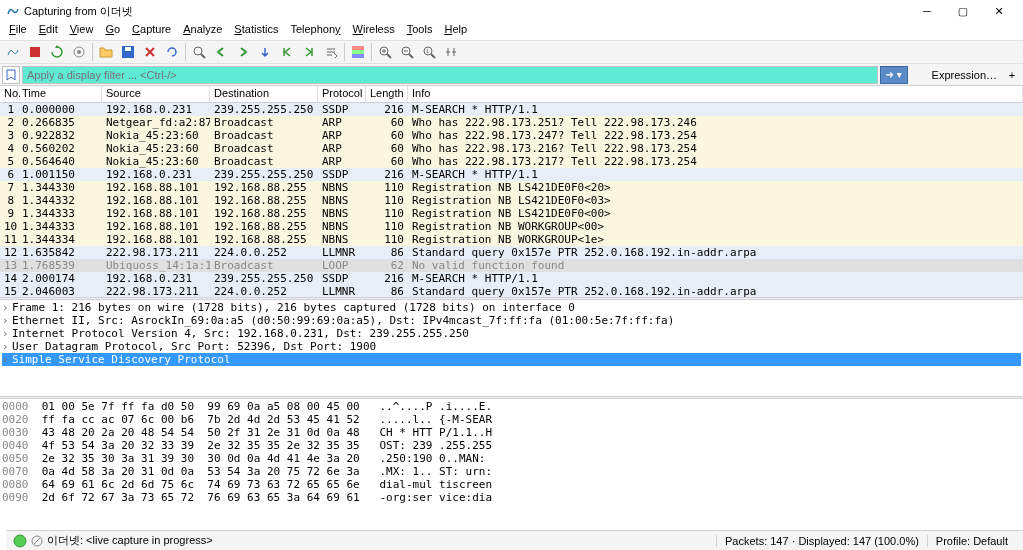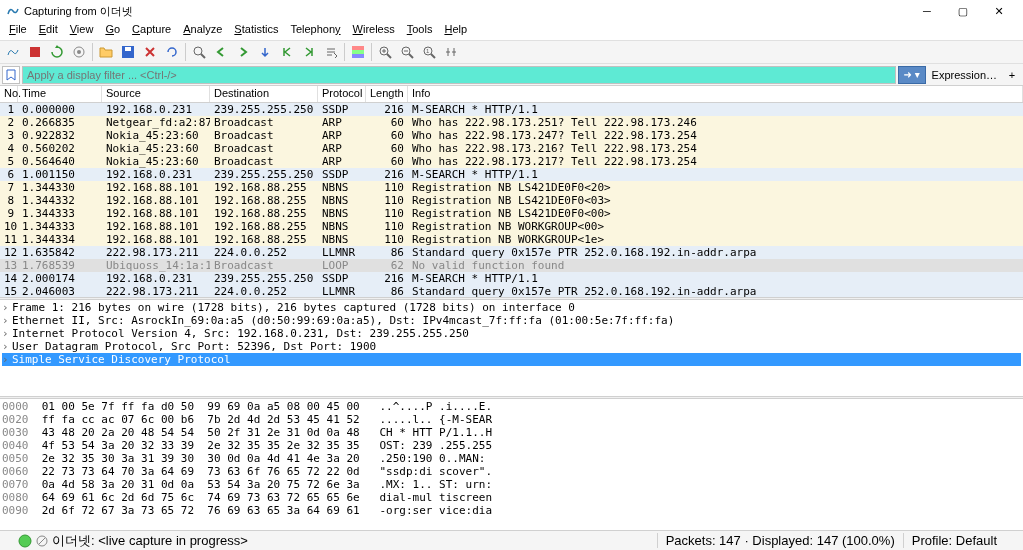--- a/index.html
+++ b/index.html
@@ -11,38 +11,38 @@
 .menubar { height:18px; display:flex; gap:2px; padding:0 4px; font-size:11px; }
 .menubar .m { padding:1px 5px; }
 .menubar .m .u { text-decoration:underline; }
 .toolbar { height:24px; display:flex; align-items:center; padding:1px 2px; gap:0; border-top:1px solid #e0e0e0; border-bottom:1px solid #e0e0e0; background:#f5f5f5; }
 .toolbar .tb { width:22px; height:22px; display:flex; align-items:center; justify-content:center; border:1px solid transparent; }
 .toolbar .sep { width:1px; height:18px; background:#ccc; margin:0 2px; }
 .filterbar { height:22px; display:flex; align-items:center; padding:1px 2px; background:#f5f5f5; border-bottom:1px solid #d0d0d0; }
 .fbm { width:18px; height:18px; display:flex; align-items:center; justify-content:center; border:1px solid #c0c0c0; background:#fff; font-size:11px; }
 .filterbar input { flex:1; height:18px; border:1px solid #c0c0c0; padding:0 4px; font-size:11px; margin:0 2px; background:#5eead4; color:#666; }
 .filterbar .arrow { width:28px; height:18px; display:flex; align-items:center; justify-content:center; background:#5a8ac6; color:#fff; border:1px solid #3a6aa6; font-size:10px; }
-.filterbar .expr { padding:0 6px; font-size:11px; }
+.filterbar .expr { padding:0 6px; font-size:11px;margin-left:18px; }
 .filterbar .plus { width:18px; text-align:center; }
 .cols { height:17px; display:flex; background:#fff; border-bottom:1px solid #d0d0d0; font-size:11px; }
 .cols .c { padding:1px 4px; border-right:1px solid #e0e0e0; }
 .c-no{width:18px;text-align:right;} .c-time{width:84px;} .c-src{width:108px;} .c-dst{width:108px;} .c-proto{width:48px;} .c-len{width:42px;text-align:right;} .c-info{flex:1;}
 .packets { height:194px; overflow:hidden; font-family:Consolas,monospace; font-size:11px; }
 .packets .row { height:13px; display:flex; padding:0; }
 .packets .row.lb{background:#e6eef7;} .packets .row.ye{background:#fbf6df;} .packets .row.gr{background:#e0e0e0;color:#888;}
 .packets .cell { padding:0 4px; white-space:nowrap; overflow:hidden; }
 .split { height:3px; background:#f0f0f0; border-top:1px solid #d0d0d0; border-bottom:1px solid #d0d0d0; cursor:row-resize; }
 .details { height:96px; overflow:hidden; font-family:Consolas,monospace; font-size:11px; padding:1px 2px; }
 .details .d { height:13px; display:flex; align-items:center; }
 .details .caret { width:10px; display:inline-block; color:#666; }
 .details .sel { background:#3399ff; color:#fff; }
 .hexpane { flex:1; overflow:hidden; font-family:Consolas,monospace; font-size:11px; padding:1px 2px; line-height:13px; }
 .hexpane .h { white-space:pre; }
 .hexpane .off { color:#888; }
-.statusbar { height:20px; display:flex; align-items:center; border-top:1px solid #d0d0d0; font-size:13px; padding:0 18px; background:#f5f5f5; }
+.statusbar { height:20px; display:flex; align-items:center; border-top:1px solid #d0d0d0; font-size:11px; padding:0 7px; background:#f5f5f5;margin-left:6px; }
 .statusbar .s1 { display:flex; align-items:center; gap:4px; }
 .statusbar .s-left { flex:1; padding-left:4px; }
 .statusbar .s-mid { border-left:1px solid #d0d0d0; padding:0 8px; }
 .statusbar .s-right { border-left:1px solid #d0d0d0; padding:0 8px; }
 svg{display:block;}
 </style>
 </head>
 <body>
 
 <div class="titlebar">
@@ -362,21 +362,20 @@
   </div>
 
 <div class="split"></div>
 
 <div class="hexpane" id="hex">
     <div class="h"><span class="off">0000</span>  01 00 5e 7f ff fa d0 50  99 69 0a a5 08 00 45 00   ..^....P .i....E.</div>
     <div class="h"><span class="off">0020</span>  ff fa cc ac 07 6c 00 b6  7b 2d 4d 2d 53 45 41 52   .....l.. {-M-SEAR</div>
     <div class="h"><span class="off">0030</span>  43 48 20 2a 20 48 54 54  50 2f 31 2e 31 0d 0a 48   CH * HTT P/1.1..H</div>
     <div class="h"><span class="off">0040</span>  4f 53 54 3a 20 32 33 39  2e 32 35 35 2e 32 35 35   OST: 239 .255.255</div>
     <div class="h"><span class="off">0050</span>  2e 32 35 30 3a 31 39 30  30 0d 0a 4d 41 4e 3a 20   .250:190 0..MAN: </div>
-    <div class="h"><span class="off">0060</span>  22 73 73 64 70 3a 64 69  73 63 6f 76 65 72 22 0d   "ssdp:di scover".</div>
     <div class="h"><span class="off">0070</span>  0a 4d 58 3a 20 31 0d 0a  53 54 3a 20 75 72 6e 3a   .MX: 1.. ST: urn:</div>
     <div class="h"><span class="off">0080</span>  64 69 61 6c 2d 6d 75 6c  74 69 73 63 72 65 65 6e   dial-mul tiscreen</div>
     <div class="h"><span class="off">0090</span>  2d 6f 72 67 3a 73 65 72  76 69 63 65 3a 64 69 61   -org:ser vice:dia</div>
   </div>
 
 <div class="statusbar">
   <div class="s1">
     <span>
         <svg width="14" height="14">
           <circle cx="7" cy="7" r="6" fill="#5c5" stroke="#393"></circle>

